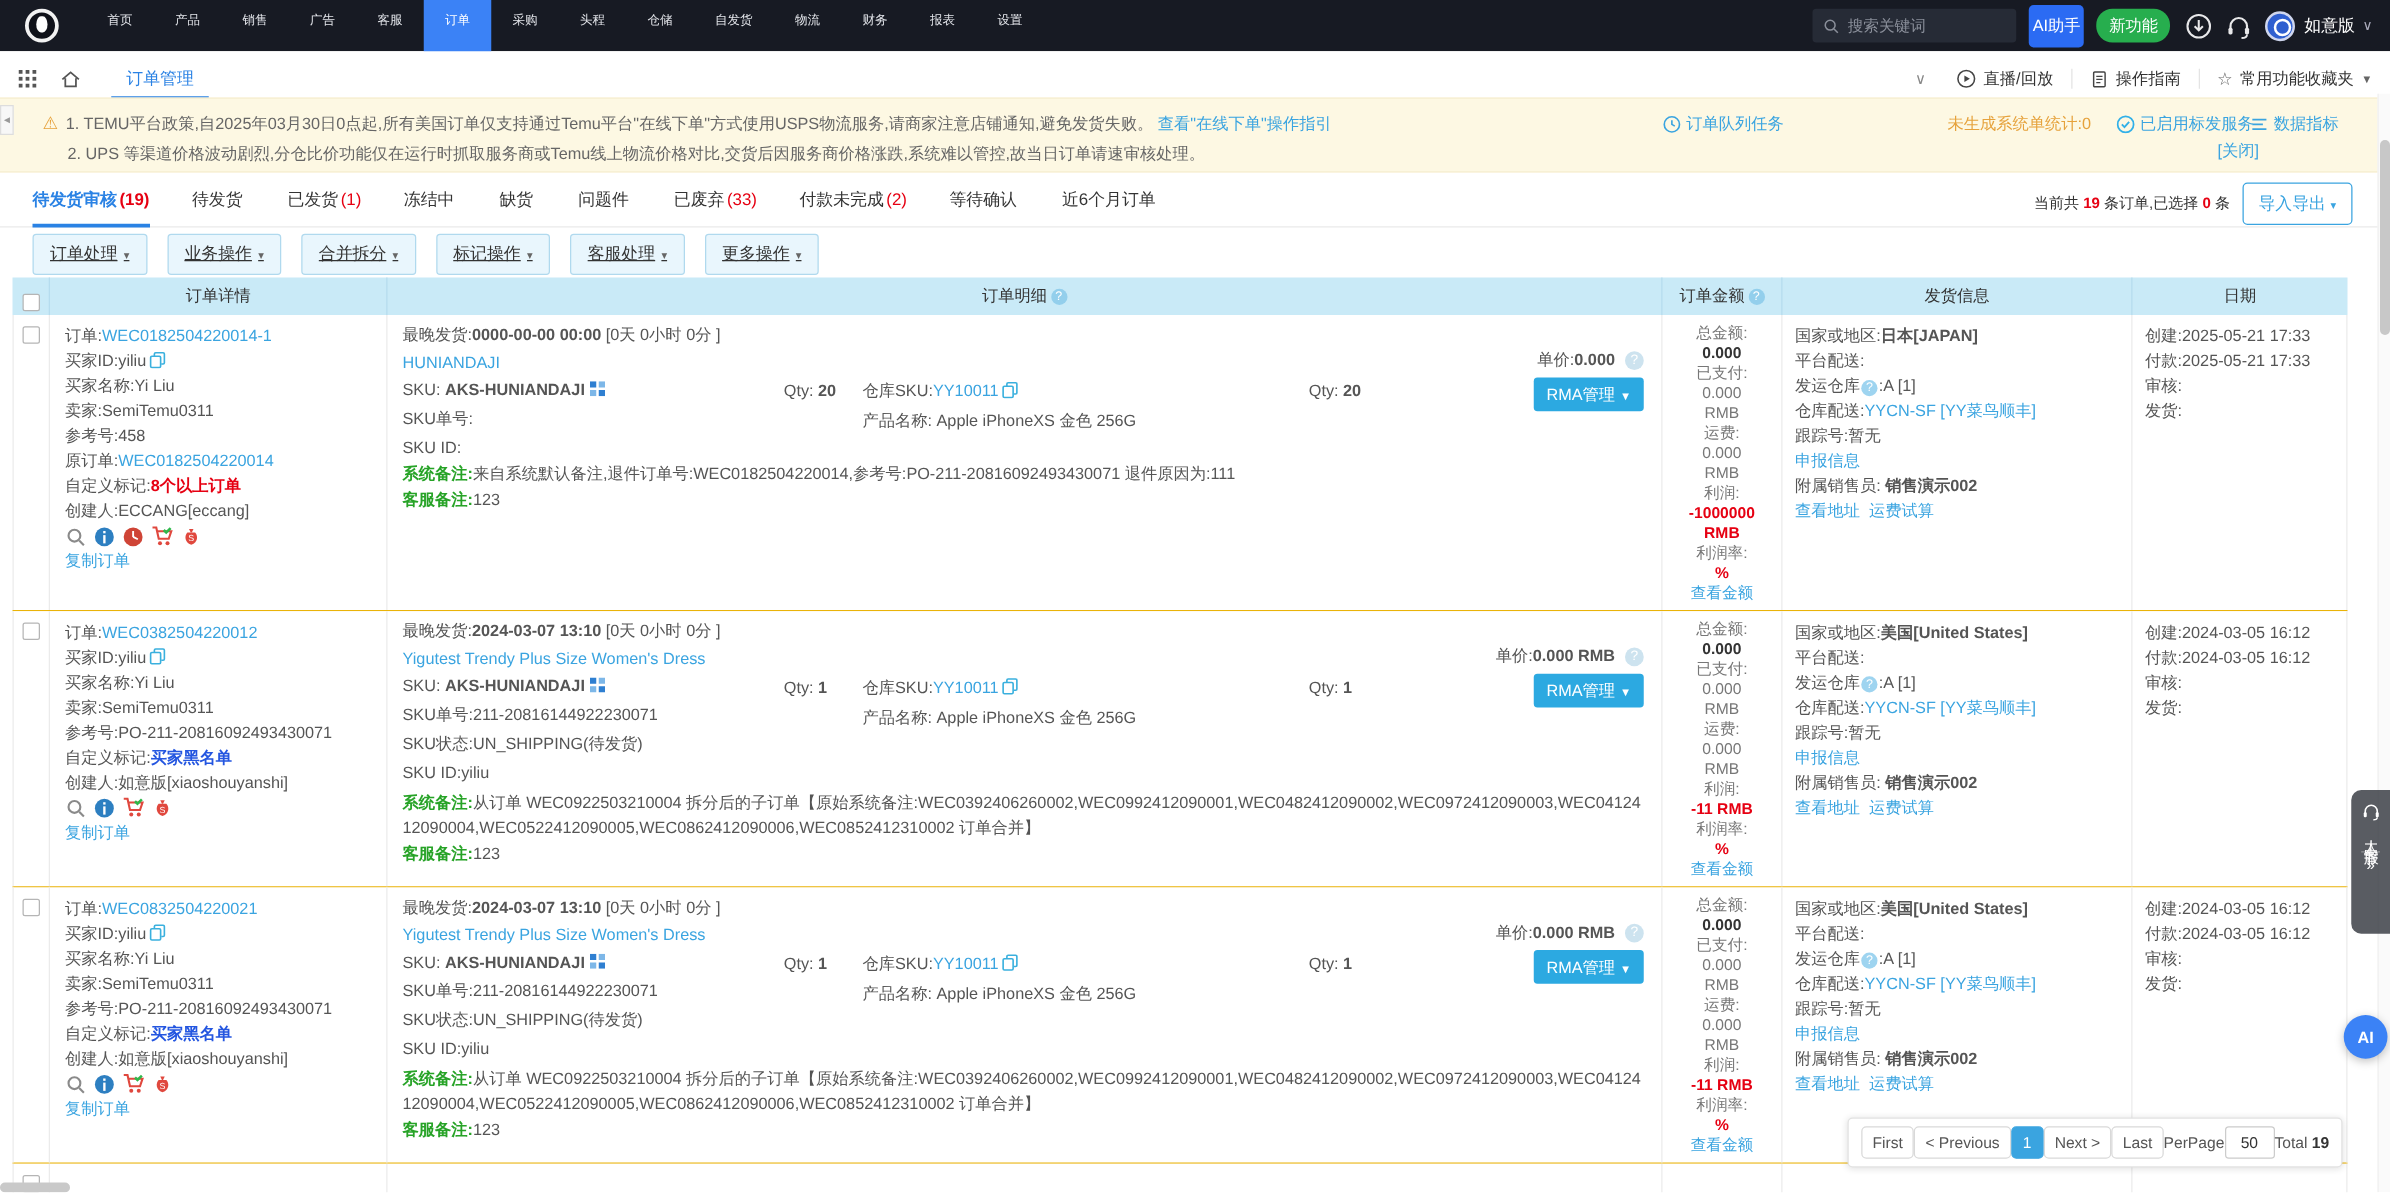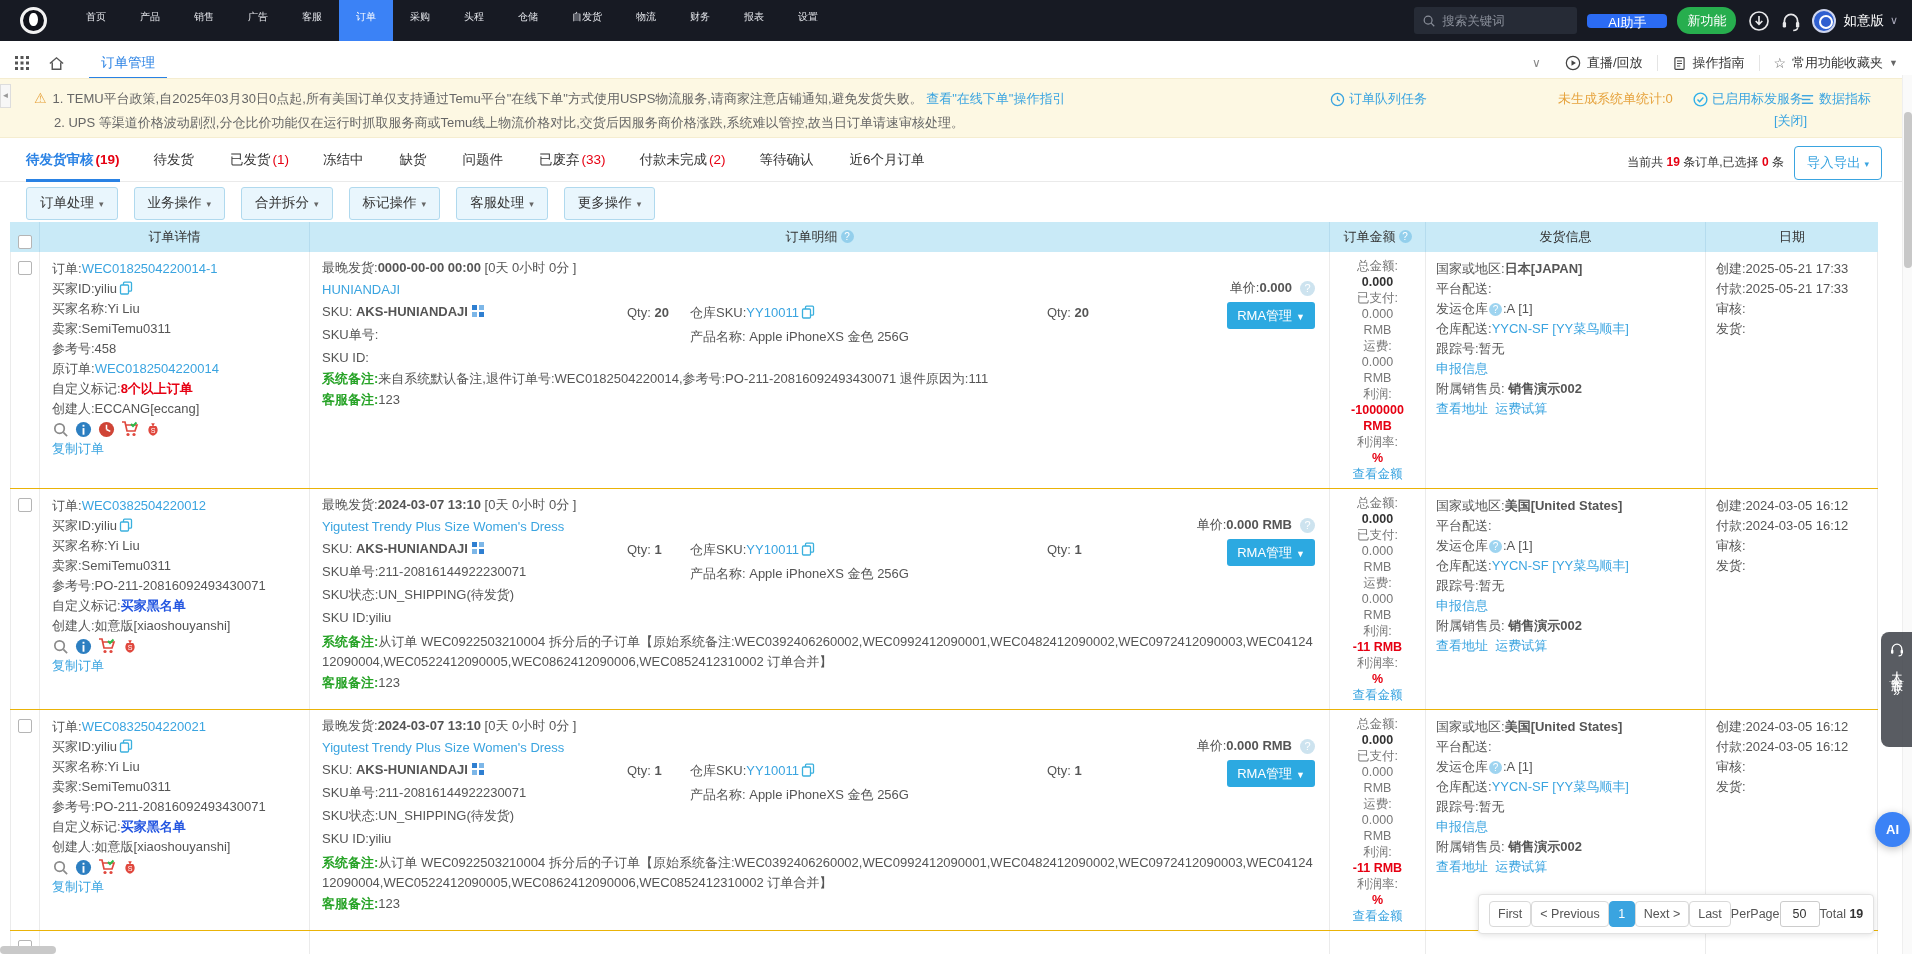--- a/index.html
+++ b/index.html
@@ -10,21 +10,21 @@
   
   .topbar { position:absolute; left:0; top:0; width:1912px; height:41px; background:#171a23; display:flex; align-items:center; padding:0 14px; }
   .logo { width:27px; height:27px; border-radius:50%; background:#10121a; border:3px solid #f2f2f2; margin:0 22px 0 6px; position:relative; }
   .logo:after { content:""; position:absolute; left:6px; top:3px; width:9px; height:13px; border-radius:50% / 60%; background:#fff; }
   .nav-item { height:49px; line-height:41px; padding:0 17px; color:#e3e5ea; font-size:10px; cursor:pointer; }
   .nav-item.active { background:#3b82f6; color:#fff; }
   .topbar .spacer { flex:1; }
   .searchbox { display:flex; align-items:center; width:163px; height:27px; background:#262b36; border-radius:3px; padding:0 8px; margin-right:10px; }
   .searchbox input { background:transparent; border:0; outline:none; color:#cfd3da; font-size:12.5px; width:120px; margin-left:6px; font-family:Liberation Sans, sans-serif; }
   .searchbox input::placeholder { color:#8a8f9a; }
-  .btn-ai { height:14px; padding:0 21px; background:#2b6bf3; color:#fff; border:0; border-radius:4px; font-size:13px; margin-right:10px; cursor:pointer; font-family:inherit; }
+  .btn-ai { height:34px; padding:0 3px; background:#2b6bf3; color:#fff; border:0; border-radius:4px; font-size:13px; margin-right:10px; cursor:pointer; font-family:inherit; }
   .btn-new { height:27px; padding:0 10px; background:#27ae4e; color:#fff; border:0; border-radius:13px; font-size:13px; margin-right:12px; cursor:pointer; font-family:inherit; }
   .top-ico { width:22px; height:22px; margin-right:10px; cursor:pointer; }
   .avatar { width:24px; height:24px; border-radius:50%; background:#2f5fd0; border:2px solid #cfd6ee; margin-right:7px; position:relative; }
   .avatar:after { content:""; position:absolute; left:5px; top:4px; width:10px; height:10px; border-radius:50%; border:2px solid #fff; }
   .username { color:#fff; font-size:13.5px; margin-right:6px; }
   .top-caret { color:#aab; font-size:11px; }
 
   
   .tabbar { position:absolute; left:0; top:41px; width:1912px; height:45px; background:#fff; border-bottom:1px solid #e9e9e9; display:flex; align-items:center; }
   .g9 { margin-left:14px; cursor:pointer; }
@@ -56,21 +56,21 @@
   .stab { position:relative; height:40px; line-height:36px; cursor:pointer; white-space:nowrap; }
   .stab .cnt { color:#e60012; margin-left:2px; }
   .stab.active { color:#2a82e4; font-weight:bold; }
   .stab.active:after { content:""; position:absolute; left:0; bottom:0; width:100%; height:3px; background:#2a82e4; }
   .summary { position:absolute; right:128px; top:12px; color:#333; font-size:12px; white-space:nowrap; }
   .summary b { color:#e60012; }
   .btn-impexp { position:absolute; right:30px; top:4px; height:34px; padding:0 12px; background:#fff; border:1px solid #3aa4e0; border-radius:4px; color:#3aa4e0; font-size:13.5px; cursor:pointer; font-family:inherit; }
 
   
   .toolbar { position:absolute; left:0; top:184px; width:1912px; height:38px; display:flex; align-items:center; gap:16px; padding:0 26px; }
-  .tbtn { height:33px; padding:0 13px; background:#e9f6fd; border:1px solid #b0d9ee; border-radius:3px; color:#333; font-size:13.5px; cursor:pointer; font-family:inherit; }
+  .tbtn { height:33px; padding:0 13px; background:#e9f6fd; border:1px solid #b0d9ee; border-radius:3px; color:#333; font-size:13.5px; cursor:pointer; font-family:inherit;text-decoration:underline; }
   .tbtn .car { color:#666; font-size:9px; margin-left:5px; }
 
   
   .tbl { position:absolute; left:10px; top:222px; width:1868px; }
   .gr { display:grid; grid-template-columns:30px 270px 1020px 96px 280px 172px; }
   .thead { background:#c9eaf7; height:30px; align-items:center; color:#333; font-size:13px; }
   .th { text-align:center; border-right:1px solid #b5dcee; height:30px; line-height:30px; }
   .th:last-child { border-right:0; }
   .qm { display:inline-block; width:13px; height:13px; border-radius:50%; background:#93cfec; color:#fff; font-size:10px; line-height:13px; text-align:center; vertical-align:1px; margin-left:3px; }
   .r { border-bottom:1px solid #eab308; background:#fff; }

